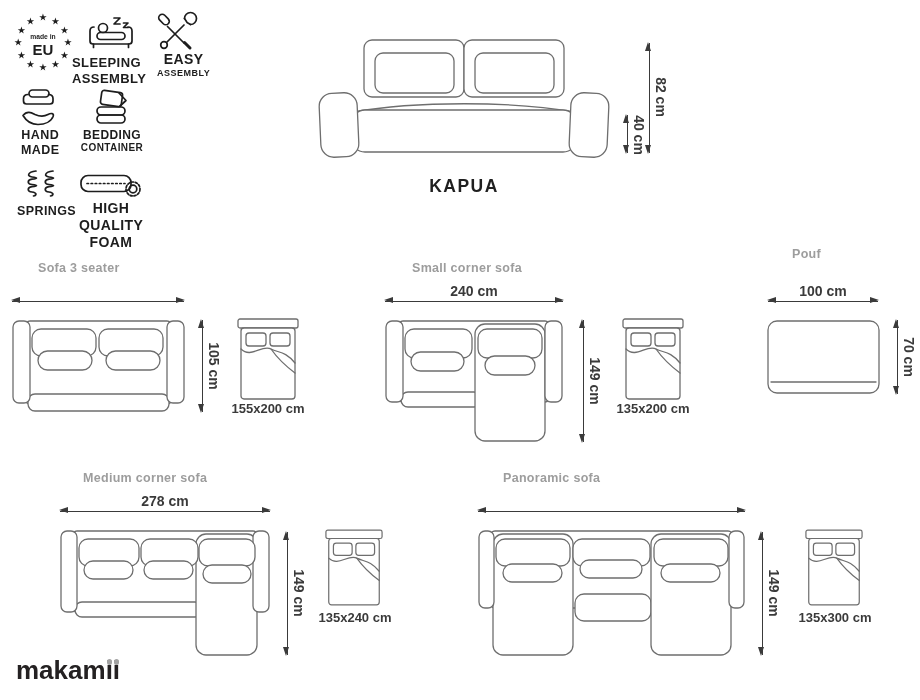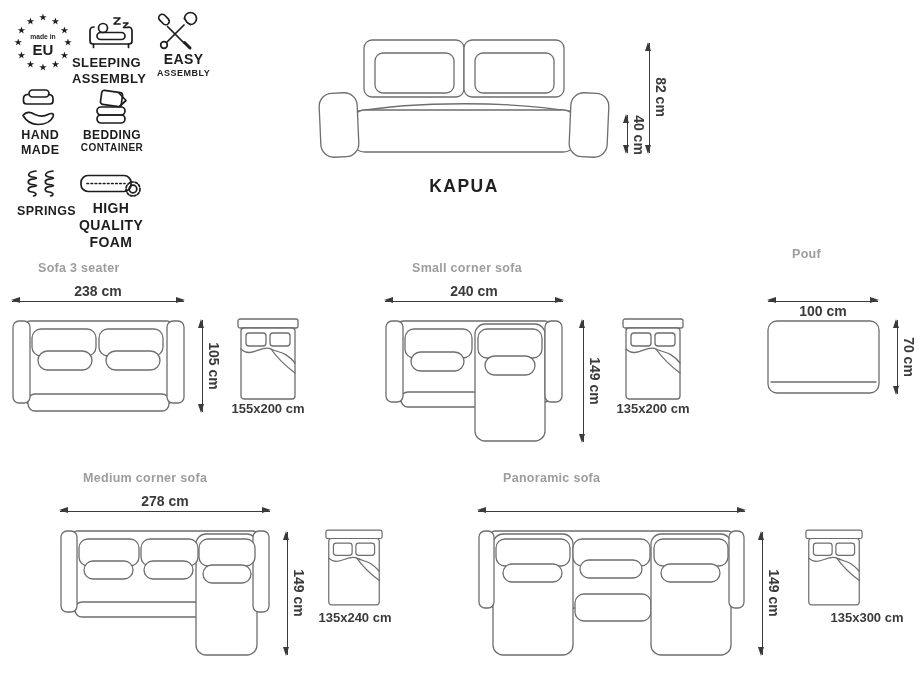--- a/index.html
+++ b/index.html
@@ -162,21 +162,20 @@
     <rect class="art" x="252" y="55" width="38" height="64" rx="13" transform="rotate(2.5 271 87)"></rect>
   </svg>
   <div class="kapua" style="left:318px;top:176px;width:292px;">KAPUA</div>
 
   <div class="varrow" style="left:649px;top:43px;height:110px;"></div>
   <div class="vdim" style="left:661px;top:97px;">82 cm</div>
   <div class="varrow" style="left:627px;top:115px;height:38px;"></div>
   <div class="vdim" style="left:639px;top:135px;">40 cm</div>
 
   <div class="sec-title" style="left:14px;top:261px;">Sofa 3 seater</div>
-  <div class="dim" style="left:12px;top:283px;width:172px;">238 cm</div>
   <div class="harrow" style="left:12px;top:301px;width:172px;"></div>
   <svg class="abs" style="left:12px;top:320px" width="173" height="92" viewBox="0 0 173 92">
     <rect class="art" x="13" y="1" width="147" height="83" rx="5"></rect>
     <rect class="art" x="16" y="74" width="141" height="17" rx="7"></rect>
     <rect class="art" x="1" y="1" width="17" height="82" rx="6"></rect>
     <rect class="art" x="155" y="1" width="17" height="82" rx="6"></rect>
     <rect class="art" x="20" y="9" width="64" height="27" rx="9"></rect>
     <rect class="art" x="87" y="9" width="64" height="27" rx="9"></rect>
     <rect class="art" x="26" y="31" width="54" height="19" rx="9.5"></rect>
     <rect class="art" x="94" y="31" width="54" height="19" rx="9.5"></rect>
@@ -213,21 +212,21 @@
     <rect class="art" x="1" y="1" width="60" height="9" rx="2"></rect>
     <rect class="art" x="4" y="10" width="54" height="71" rx="3"></rect>
     <rect class="art" x="9" y="15" width="20" height="13" rx="3"></rect>
     <rect class="art" x="33" y="15" width="20" height="13" rx="3"></rect>
     <path class="art-n" d="M4,31 C14,41 25,26 34,31 C42,35 48,33 58,45"></path>
     <path class="art-n" d="M34,31 C41,41 50,49 58,55"></path>
   </svg>
   <div class="bed-label" style="left:609px;top:401px;width:88px;">135x200 cm</div>
 
   <div class="sec-title" style="left:768px;top:247px;">Pouf</div>
-  <div class="dim" style="left:768px;top:283px;width:110px;margin-top:20px;">100 cm</div>
+  <div class="dim" style="left:768px;top:283px;width:110px;">100 cm</div>
   <div class="harrow" style="left:768px;top:301px;width:110px;"></div>
   <svg class="abs" style="left:767px;top:320px" width="113" height="74" viewBox="0 0 113 74">
     <rect class="art" x="1" y="1" width="111" height="72" rx="9"></rect>
     <path class="art-n" d="M4,62 L109,62"></path>
   </svg>
   <div class="varrow" style="left:897px;top:320px;height:74px;"></div>
   <div class="vdim" style="left:909px;top:357px;">70 cm</div>
 
   <div class="sec-title" style="left:59px;top:471px;">Medium corner sofa</div>
   <div class="dim" style="left:60px;top:493px;width:210px;">278 cm</div>
@@ -276,16 +275,19 @@
   <div class="varrow" style="left:762px;top:532px;height:123px;"></div>
   <div class="vdim" style="left:774px;top:593px;">149 cm</div>
   <svg class="abs" style="left:805px;top:529px" width="58" height="77" viewBox="0 0 62 82">
     <rect class="art" x="1" y="1" width="60" height="9" rx="2"></rect>
     <rect class="art" x="4" y="10" width="54" height="71" rx="3"></rect>
     <rect class="art" x="9" y="15" width="20" height="13" rx="3"></rect>
     <rect class="art" x="33" y="15" width="20" height="13" rx="3"></rect>
     <path class="art-n" d="M4,31 C14,41 25,26 34,31 C42,35 48,33 58,45"></path>
     <path class="art-n" d="M34,31 C41,41 50,49 58,55"></path>
   </svg>
-  <div class="bed-label" style="left:791px;top:610px;width:88px;margin-left:32px;">135x300 cm</div>
-
+  <div class="bed-label" style="left:791px;top:610px;width:88px;">135x300 cm</div>
+
+  <div class="logo" style="left:16px;top:655px;">
+    <span class="prefix">makam</span><span class="suffix">ii</span>
+  </div>
 
 </div>
 
 </body></html>

